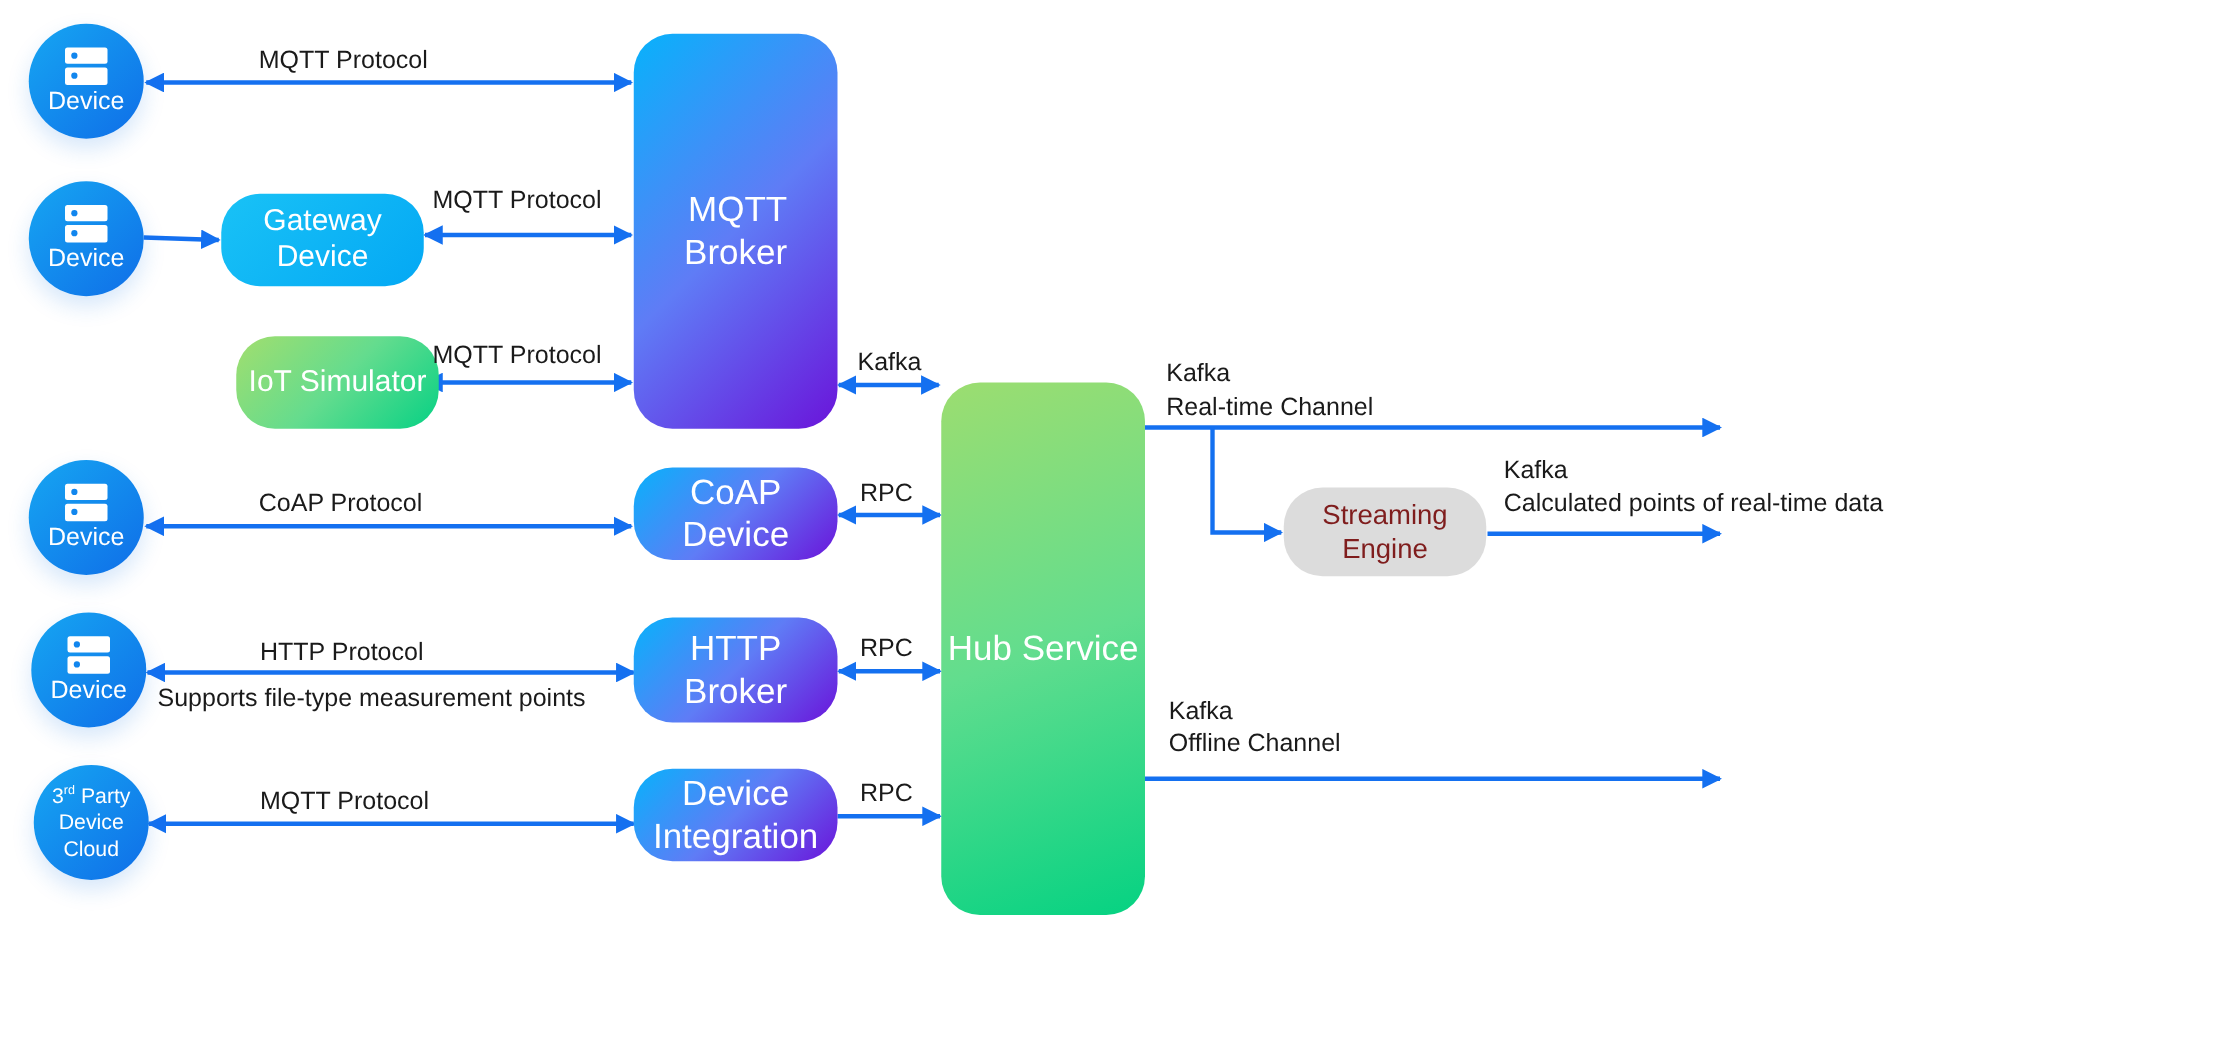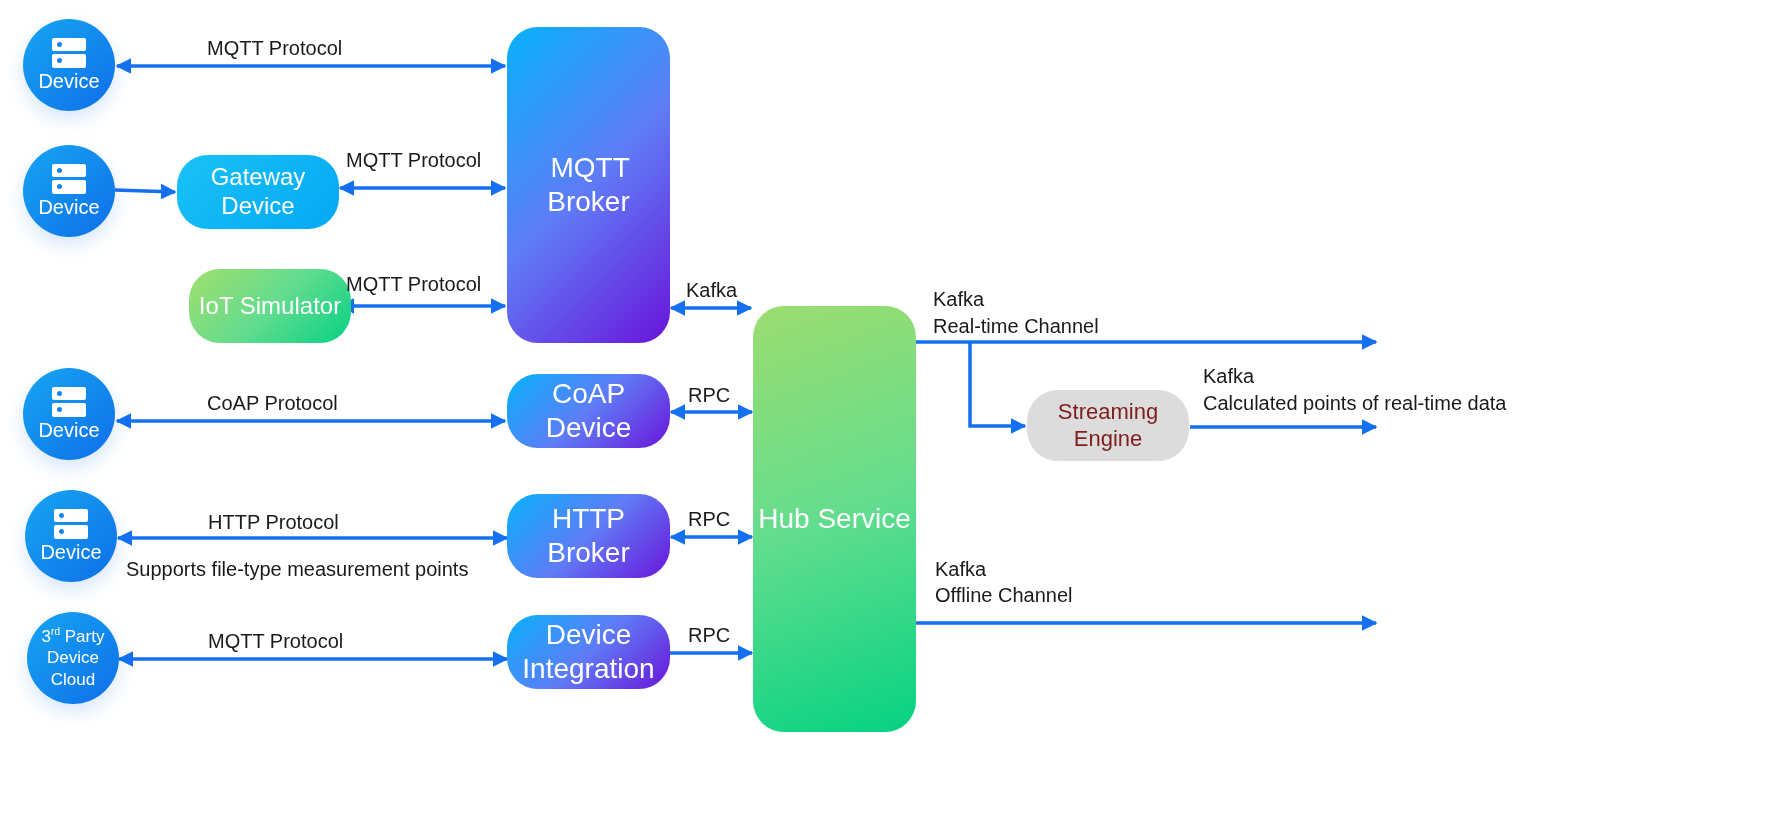--- a/index.html
+++ b/index.html
@@ -103,21 +103,21 @@
 Integration</div>
 <div class="box hub" style="left:753px;top:263px;width:163px;height:426px;margin-top:43px;">Hub Service</div>
 <div class="box grey" style="left:1027px;top:390px;width:162px;height:71px;white-space:pre-line;">Streaming
 Engine</div>
 
 <div class="lbl" style="left:207px;top:35px;">MQTT Protocol</div>
 <div class="lbl" style="left:346px;top:147px;">MQTT Protocol</div>
 <div class="lbl" style="left:346px;top:271px;">MQTT Protocol</div>
 <div class="lbl" style="left:207px;top:390px;">CoAP Protocol</div>
 <div class="lbl" style="left:208px;top:509px;">HTTP Protocol</div>
-<div class="lbl" style="left:126px;top:546px;margin-top:10px;">Supports file-type measurement points</div>
+<div class="lbl" style="left:126px;top:546px;">Supports file-type measurement points</div>
 <div class="lbl" style="left:208px;top:628px;">MQTT Protocol</div>
 <div class="lbl" style="left:686px;top:277px;">Kafka</div>
 <div class="lbl" style="left:688px;top:382px;">RPC</div>
 <div class="lbl" style="left:688px;top:506px;">RPC</div>
 <div class="lbl" style="left:688px;top:622px;">RPC</div>
 <div class="lbl" style="left:933px;top:286px;">Kafka</div>
 <div class="lbl" style="left:933px;top:313px;">Real-time Channel</div>
 <div class="lbl" style="left:1203px;top:363px;">Kafka</div>
 <div class="lbl" style="left:1203px;top:390px;">Calculated points of real-time data</div>
 <div class="lbl" style="left:935px;top:556px;">Kafka</div>

